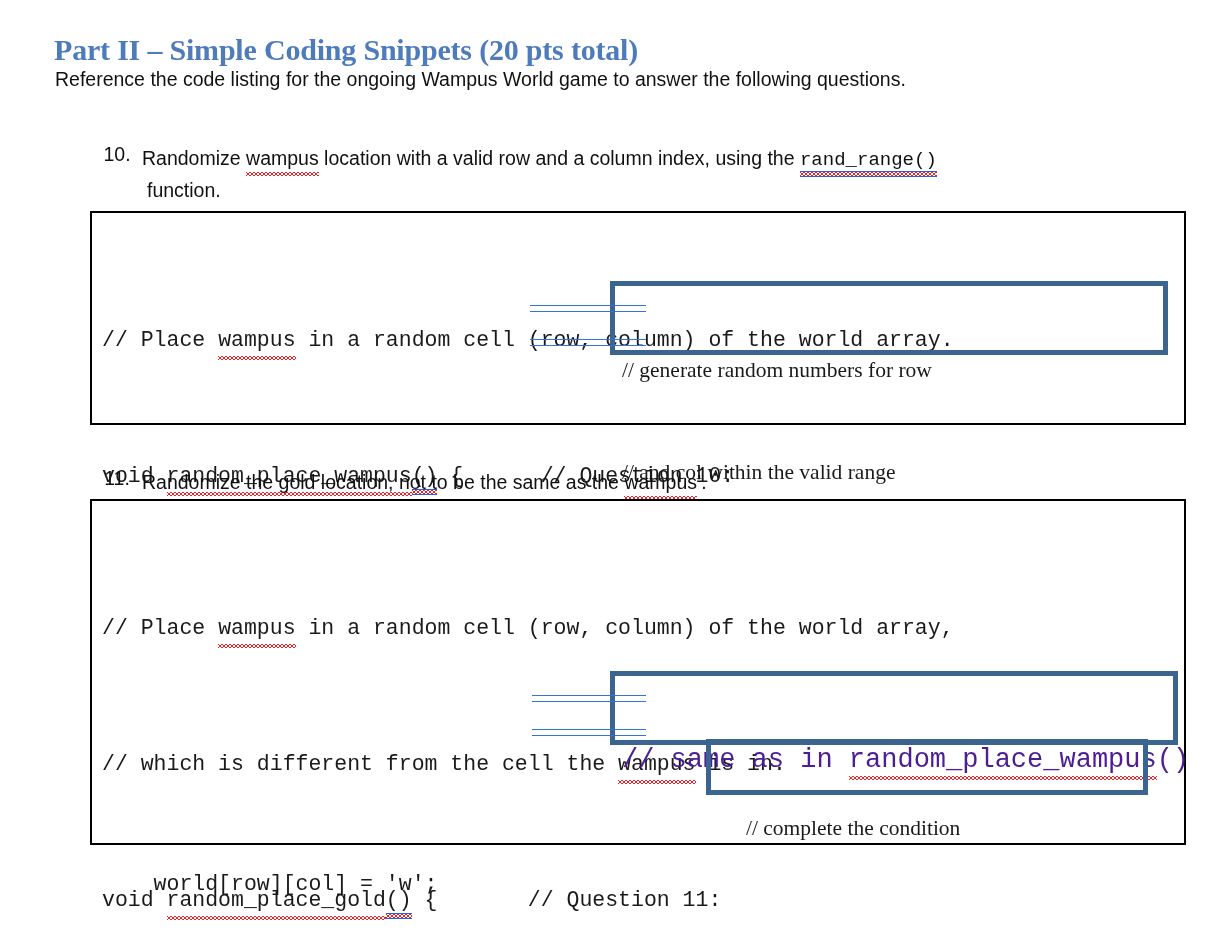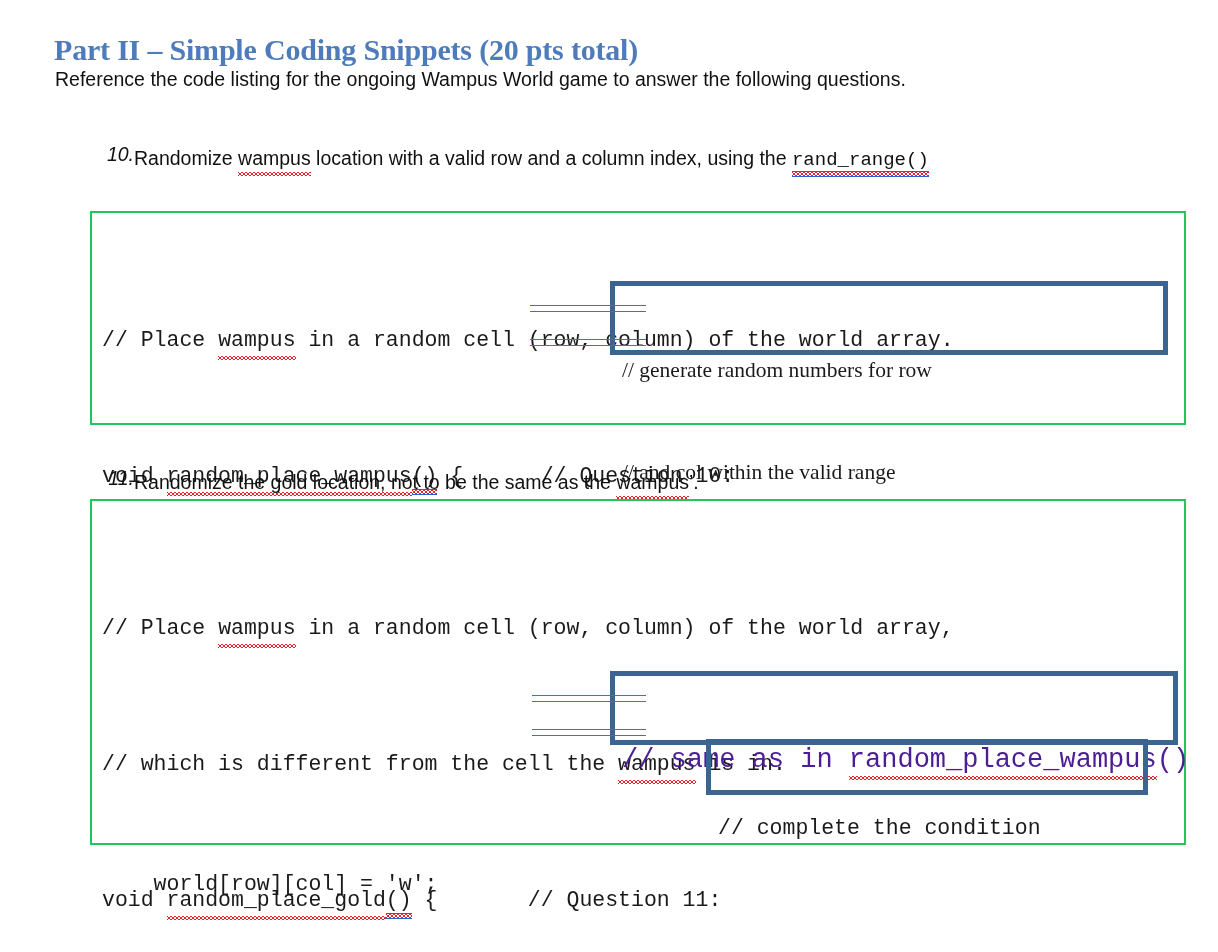--- a/index.html
+++ b/index.html
@@ -47,26 +47,25 @@
 
   
   .question {
     position: absolute;
     font-size: 19.5px;
     color: #111111;
   }
   .q-num {
     position: absolute;
     width: 34px;
-    text-align: right;
-    font-style: italic;
+    text-align: center;
   }
   .q-body {
     position: absolute;
-    left: 34px;
+    left: 42px;
     top: 0;
     width: 1060px;
   }
   .q-line {
     white-space: nowrap;
     line-height: 30px;
   }
   .q-line.indent2 { margin-left: 5px; }
 
   .mono-inline {
@@ -110,21 +109,21 @@
     bottom: -2px;
     height: 4px;
     border-top: 1.5px solid #2b5fd9;
     border-bottom: 1.5px solid #2b5fd9;
     pointer-events: none;
   }
 
   
   .code-box {
     position: absolute;
-    border: 2px solid #22c55e;
+    border: 2px solid #000000;
     background: #ffffff;
     box-sizing: border-box;
   }
   .code-lines {
     position: relative;
     font-family: "Liberation Mono", monospace;
     font-size: 21.5px;
     line-height: 34px;
     color: #1a1a1a;
     padding: 8px 0 6px 10px;
@@ -165,20 +164,21 @@
 <div class="page">
 
   <div class="part-title">Part II – Simple Coding Snippets (20 pts total)</div>
 
   <div class="intro-line">Reference the code listing for the ongoing Wampus World game to answer the following questions.</div>
 
   <div class="question" style="left:88px; top:143px; width:1070px;">
     <span class="q-num">10.</span>
     <div class="q-body">
       <div class="q-line"><span>Randomize </span><span class="sq">wampus</span><span> location with a valid row and a column index, using the </span><span class="mono-inline sq bl">rand_range()</span></div>
+      <div class="q-line indent2">function.</div>
     </div>
   </div>
 
   <div class="code-box" style="left:78px; top:211px; width:1096px; height:214px;">
     <div class="code-lines">
 
       <div class="code-line"><span>// Place </span><span class="sq">wampus</span><span> in a random cell (row, column) of the world array.</span></div>
 
       <div class="code-line"><span>void </span><span class="sq">random_place_wampus</span><span class="sq bl">()</span><span> {      // Question 10:</span></div>
 
@@ -234,21 +234,21 @@
       
 
       
     </div>
 
     <div style="position:absolute; left:530px; top:174px; font-family:'Liberation Mono', monospace;
                 font-size:27px; line-height:34px; color:#4c1d95; white-space:pre;">
       <div class="code-line"><span>// same as in </span><span class="sq">random_place_wampus</span><span>()</span></div>
     </div>
 
-    <div style="position:absolute; left:626px; top:242px; font-family:Liberation Mono, monospace;
+    <div style="position:absolute; left:654px; top:242px; font-family:Liberation Serif, serif;
                 font-size:21.5px; line-height:34px; color:#1a1a1a; white-space:pre;">
       <div class="code-line">// complete the condition</div>
     </div>
 
     <div class="blue-box" style="left:518px; top:170px; width:568px; height:74px;"></div>
     <div class="blue-box" style="left:614px; top:238px; width:442px; height:56px;"></div>
 
     <div class="blue-mark" style="left:440px; top:194px; width:84px;"></div>
     <div class="blue-mark" style="left:440px; top:228px; width:84px;"></div>
     <div class="blue-mark" style="left:524px; top:194px; width:30px;"></div>

